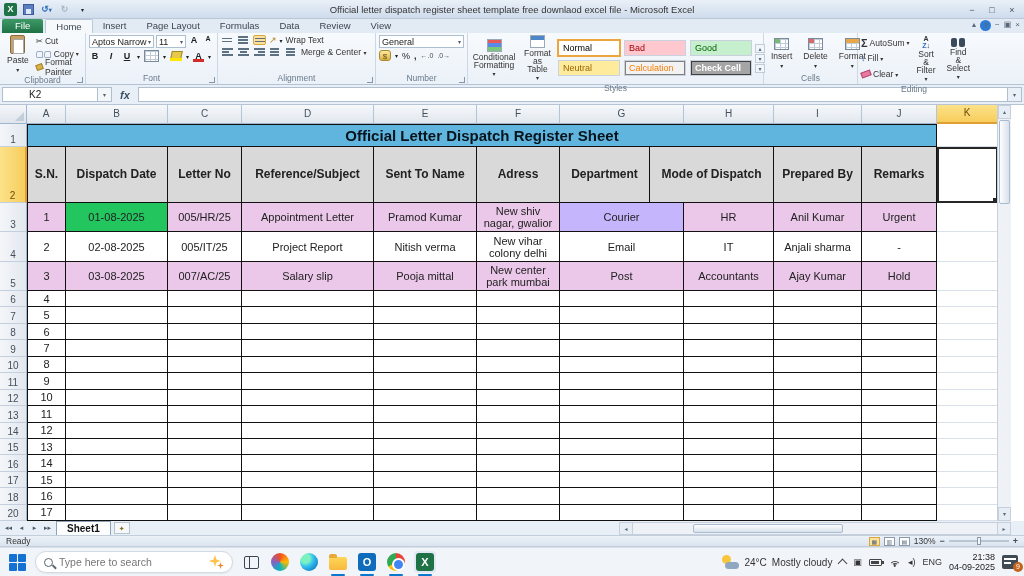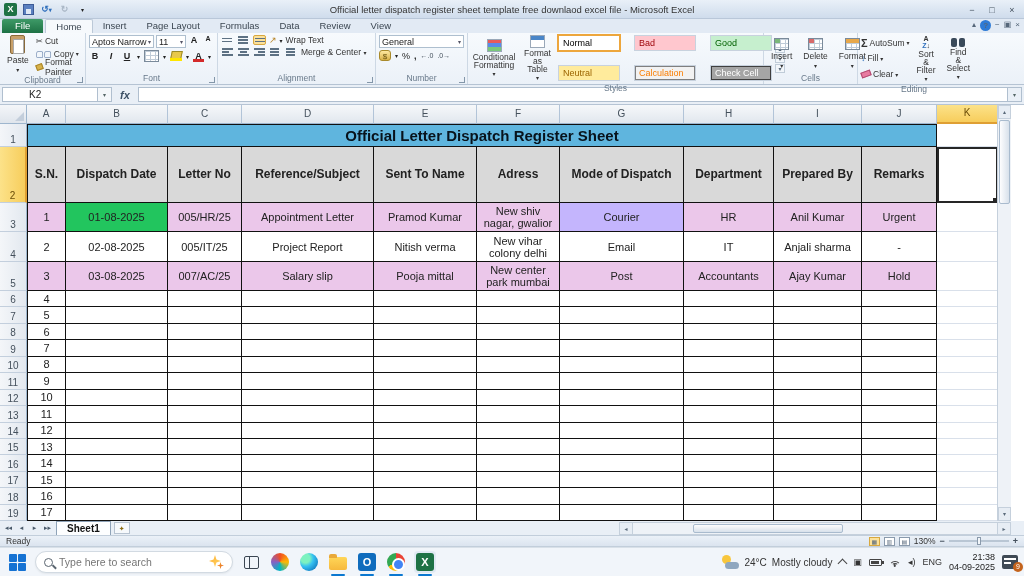--- a/index.html
+++ b/index.html
@@ -49,21 +49,21 @@
 .acolor::after{content:"";position:absolute;left:0;bottom:-1px;width:11px;height:3px;background:#d42a2a}
 .bars{width:13px;height:10px;display:flex;flex-direction:column;gap:1.5px;justify-content:center;align-items:flex-start;padding:1px}
 .bars i{height:1.5px;background:#5d7183;display:block}
 .bars.c{align-items:center}.bars.r{align-items:flex-end}
 .hlbtn{background:#fbe19b;border:1px solid #d8a83f;border-radius:2px}
 .wrapt{font-size:8.5px;color:#333}
 .numicons{display:flex;gap:4px;align-items:center;font-size:9px}
 .coin{width:12px;height:11px;background:linear-gradient(#ffe9a0,#d9b24a);border:1px solid #a98a2a;border-radius:3px;font-size:8px;text-align:center;line-height:11px;color:#6b5510}
 .cfic{width:15px;height:13px;border:1px solid #9aa8b8;background:linear-gradient(180deg,#e85a5a 0 30%,#5a8ae8 30% 60%,#7ac87a 60% 100%)}
 .ftic{width:15px;height:13px;border:1px solid #9aa8b8;background:linear-gradient(#4a86c8 0 35%,#fff 35%);position:relative}
-#style-gallery{display:grid;grid-template-columns:repeat(3,62px);grid-auto-rows:16px;gap:14px;align-content:center}
+#style-gallery{display:grid;grid-template-columns:repeat(3,62px);grid-auto-rows:16px;gap:4px;align-content:center}
 .stylecell{font-size:9px;line-height:14px;padding-left:4px;border:1px solid #c8d2de;overflow:hidden;white-space:nowrap}
 .selsty{outline:2px solid #eda63c;outline-offset:-1px}
 .galscroll{width:11px;display:flex;flex-direction:column;justify-content:center;gap:1px;align-items:center;font-size:6px;color:#5a6a7a}
 .galscroll span{border:1px solid #c0ccd8;width:10px;text-align:center;background:#f2f6fa}
 .mini-grid{width:15px;height:12px;border:1px solid #7a8a9a;background-image:linear-gradient(#c0ccd8 1px,transparent 1px),linear-gradient(90deg,#c0ccd8 1px,transparent 1px);background-size:5px 4px;background-color:#fff;position:relative}
 .mini-grid.ins::after{content:"";position:absolute;inset:0 auto auto 0;width:5px;height:4px;background:#7ab87a}
 .mini-grid.del::after{content:"";position:absolute;inset:0 auto auto 0;width:5px;height:4px;background:#d86a6a}
 .mini-grid.fmt::after{content:"";position:absolute;top:0;left:0;right:0;height:4px;background:#e8a84a}
 .sigma{font-size:11px;font-weight:700;color:#333}
 .fillarrow{color:#2f6fbc;font-size:9px;font-weight:700}
@@ -355,21 +355,21 @@
         <span class="ftic"></span>
         <span style="text-align:center;line-height:8px">Format as Table</span>
           <span class="dd">▾</span>
       </div>
       <div id="style-gallery">
           <div class="stylecell selsty" style="background: rgb(255, 255, 255); color: rgb(0, 0, 0);">Normal</div>
           <div class="stylecell" style="background: rgb(255, 199, 206); color: rgb(156, 0, 6);">Bad</div>
           <div class="stylecell" style="background: rgb(198, 239, 206); color: rgb(0, 97, 0);">Good</div>
           <div class="stylecell" style="background: rgb(255, 235, 156); color: rgb(156, 101, 0);">Neutral</div>
           <div class="stylecell" style="background: rgb(242, 242, 242); color: rgb(250, 125, 0); box-shadow: rgb(127, 127, 127) 0px 0px 0px 1px inset;">Calculation</div>
-          <div class="stylecell" style="background: rgb(165, 165, 165); color: rgb(255, 255, 255); box-shadow: rgb(63, 63, 63) 0px 0px 0px 1px inset; font-weight: 400;">Check Cell</div>
+          <div class="stylecell" style="background: rgb(165, 165, 165); color: rgb(255, 255, 255); box-shadow: rgb(63, 63, 63) 0px 0px 0px 1px inset; font-weight: 700;">Check Cell</div>
         </div>
       <div class="galscroll">
         <span>▴</span>
         <span>▾</span>
         <span>▾</span>
       </div>
     </div>
     <div class="glabel">Styles</div>
   </div>
 
@@ -458,22 +458,22 @@
         <div class="cellbase gcell" style="width: 61px;"></div>
       </div>
       <div class="srow" style="height: 56px;">
         <div class="rh sel">2</div>
         <div class="cellbase hcell first" style="width: 39px; background: rgb(217, 217, 217);">S.N.</div>
         <div class="cellbase hcell" style="width: 102px; background: rgb(217, 217, 217);">Dispatch Date</div>
         <div class="cellbase hcell" style="width: 74px; background: rgb(217, 217, 217);">Letter No</div>
         <div class="cellbase hcell" style="width: 132px; background: rgb(217, 217, 217);">Reference/Subject</div>
         <div class="cellbase hcell" style="width: 103px; background: rgb(217, 217, 217); text-align: right;">Sent To Name</div>
         <div class="cellbase hcell" style="width: 83px; background: rgb(217, 217, 217);">Adress</div>
+        <div class="cellbase hcell" style="width: 90px; background: rgb(217, 217, 217);">Department</div>
         <div class="cellbase hcell" style="width: 124px; background: rgb(217, 217, 217);">Mode of Dispatch</div>
-        <div class="cellbase hcell" style="width: 90px; background: rgb(217, 217, 217);">Department</div>
         <div class="cellbase hcell" style="width: 88px; background: rgb(217, 217, 217);">Prepared By</div>
         <div class="cellbase hcell" style="width: 75px; background: rgb(217, 217, 217);">Remarks</div>
         <div class="cellbase selcell" style="width: 61px;"></div>
       </div>
       <div class="srow" style="height: 29px;">
         <div class="rh">3</div>
         <div class="cellbase dcell first" style="width: 39px; background: rgb(235, 199, 234);">1</div>
         <div class="cellbase dcell" style="width: 102px; background: #22c55e;">01-08-2025</div>
         <div class="cellbase dcell" style="width: 74px; background: rgb(235, 199, 234);">005/HR/25</div>
         <div class="cellbase dcell" style="width: 132px; background: rgb(235, 199, 234);">Appointment Letter</div>
@@ -689,21 +689,21 @@
         <div class="cellbase dcell" style="width: 132px; background: rgb(255, 255, 255);"></div>
         <div class="cellbase dcell" style="width: 103px; background: rgb(255, 255, 255);"></div>
         <div class="cellbase dcell" style="width: 83px; background: rgb(255, 255, 255);"></div>
         <div class="cellbase dcell" style="width: 124px; background: rgb(255, 255, 255);"></div>
         <div class="cellbase dcell" style="width: 90px; background: rgb(255, 255, 255);"></div>
         <div class="cellbase dcell" style="width: 88px; background: rgb(255, 255, 255);"></div>
         <div class="cellbase dcell" style="width: 75px; background: rgb(255, 255, 255);"></div>
         <div class="cellbase gcell" style="width: 61px;"></div>
       </div>
       <div class="srow" style="height: 16.45px;">
-        <div class="rh">19</div>
+        <div class="rh">20</div>
         <div class="cellbase dcell first" style="width: 39px; background: rgb(255, 255, 255);">17</div>
         <div class="cellbase dcell" style="width: 102px; background: rgb(255, 255, 255);"></div>
         <div class="cellbase dcell" style="width: 74px; background: rgb(255, 255, 255);"></div>
         <div class="cellbase dcell" style="width: 132px; background: rgb(255, 255, 255);"></div>
         <div class="cellbase dcell" style="width: 103px; background: rgb(255, 255, 255);"></div>
         <div class="cellbase dcell" style="width: 83px; background: rgb(255, 255, 255);"></div>
         <div class="cellbase dcell" style="width: 124px; background: rgb(255, 255, 255);"></div>
         <div class="cellbase dcell" style="width: 90px; background: rgb(255, 255, 255);"></div>
         <div class="cellbase dcell" style="width: 88px; background: rgb(255, 255, 255);"></div>
         <div class="cellbase dcell" style="width: 75px; background: rgb(255, 255, 255);"></div>

